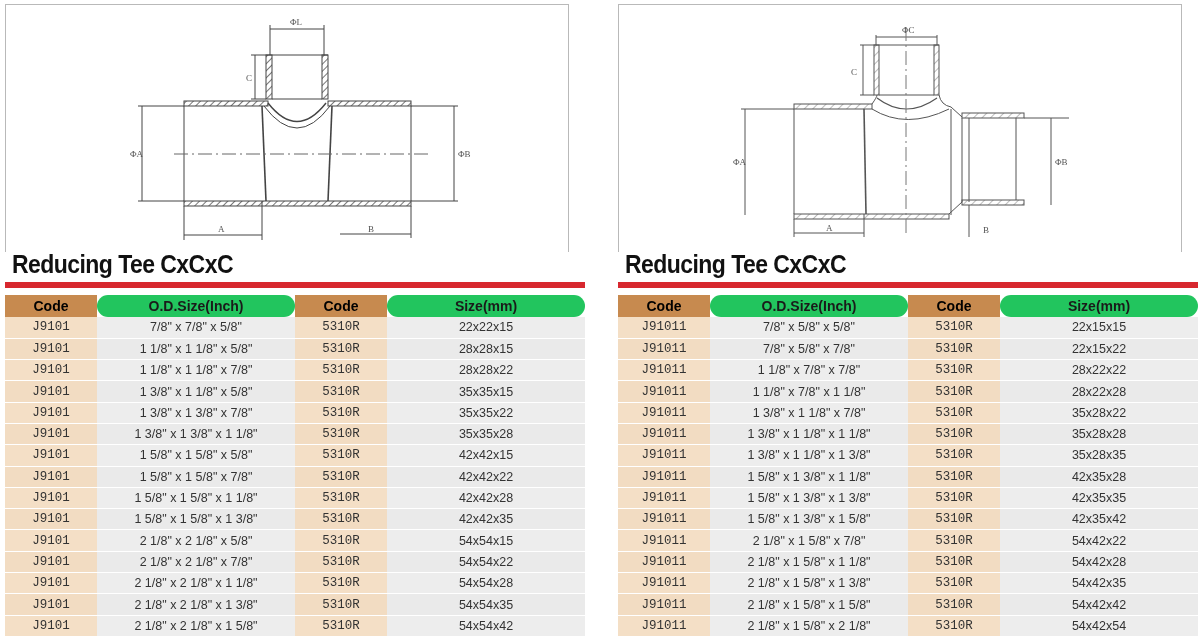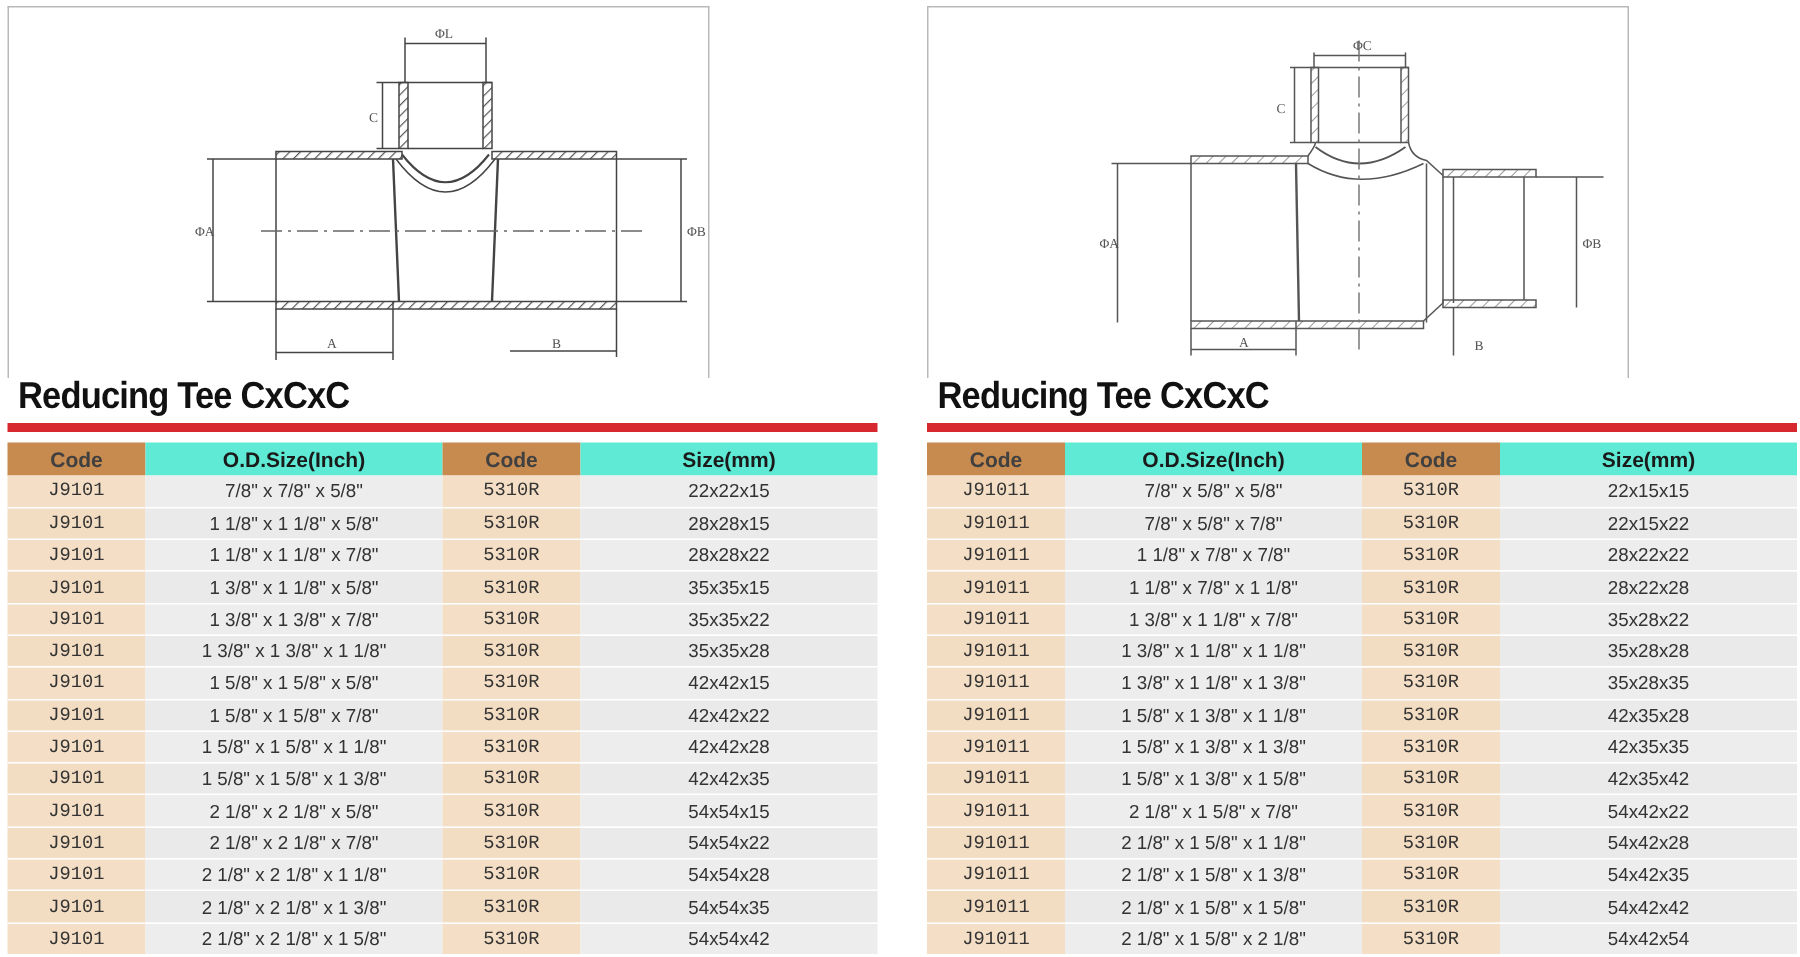--- a/index.html
+++ b/index.html
@@ -4,43 +4,43 @@
 <style>
   * { box-sizing: border-box; margin: 0; padding: 0; }
   html, body { width: 1200px; height: 638px; background: #ffffff; overflow: hidden; }
   body { position: relative; font-family: "Liberation Sans", sans-serif; }
 
   .panel { position: absolute; top: 0; width: 580px; height: 638px; }
   .panel.left { left: 5px; }
   .panel.right { left: 618px; }
 
   .drawing-box {
-    position: absolute; top: 4px; left: 0; width: 468px; height: 248px;
+    position: absolute; top: 4px; left: 0; width: 564px; height: 248px;
     border: 1.5px solid #b9b9b9; border-bottom: none; background: #fff; text-align: center;
   }
   .drawing-box svg { position: absolute; left: 0; top: 0; }
 
   .title {
     position: absolute; left: 7px; top: 250px;
     font-family: "Liberation Sans", sans-serif; font-weight: 700;
     font-size: 25px; letter-spacing: -0.6px; color: #111;
     transform: scaleX(0.92); transform-origin: left center;
   }
   .red-bar { position: absolute; left: 0; top: 282px; width: 580px; height: 6px; background: #d7282f; }
 
   table.spec {
     position: absolute; left: 0; top: 295px; width: 580px;
     border-collapse: collapse; table-layout: fixed;
     font-family: "Liberation Sans", sans-serif;
   }
   table.spec th {
     height: 22px; font-size: 14px; font-weight: 700; text-align: center; padding: 0;
   }
-  table.spec th.code { background: #c78a4f; color: #404040; text-align: center; }
-  table.spec th.size { background: #5eead4; color: #1a1a1a; }
+  table.spec th.code { background: #c78a4f; color: #000000; text-align: center; }
+  table.spec th.size { background: #22c55e; color: #1a1a1a; border-radius: 11px; }
   table.spec td {
     height: 21.3px; font-size: 12.5px; color: #333; text-align: center; padding: 0;
     border-bottom: 1px solid #ffffff;
   }
   table.spec td.code { background: #f4dfc6; font-family: Liberation Mono, monospace; }
   table.spec td.size { background: #ededed; }
   table.spec tr:nth-child(even) td.code { background: #f2dcc2; }
   table.spec tr:nth-child(even) td.size { background: #eaeaea; }
 </style>
 </head>

